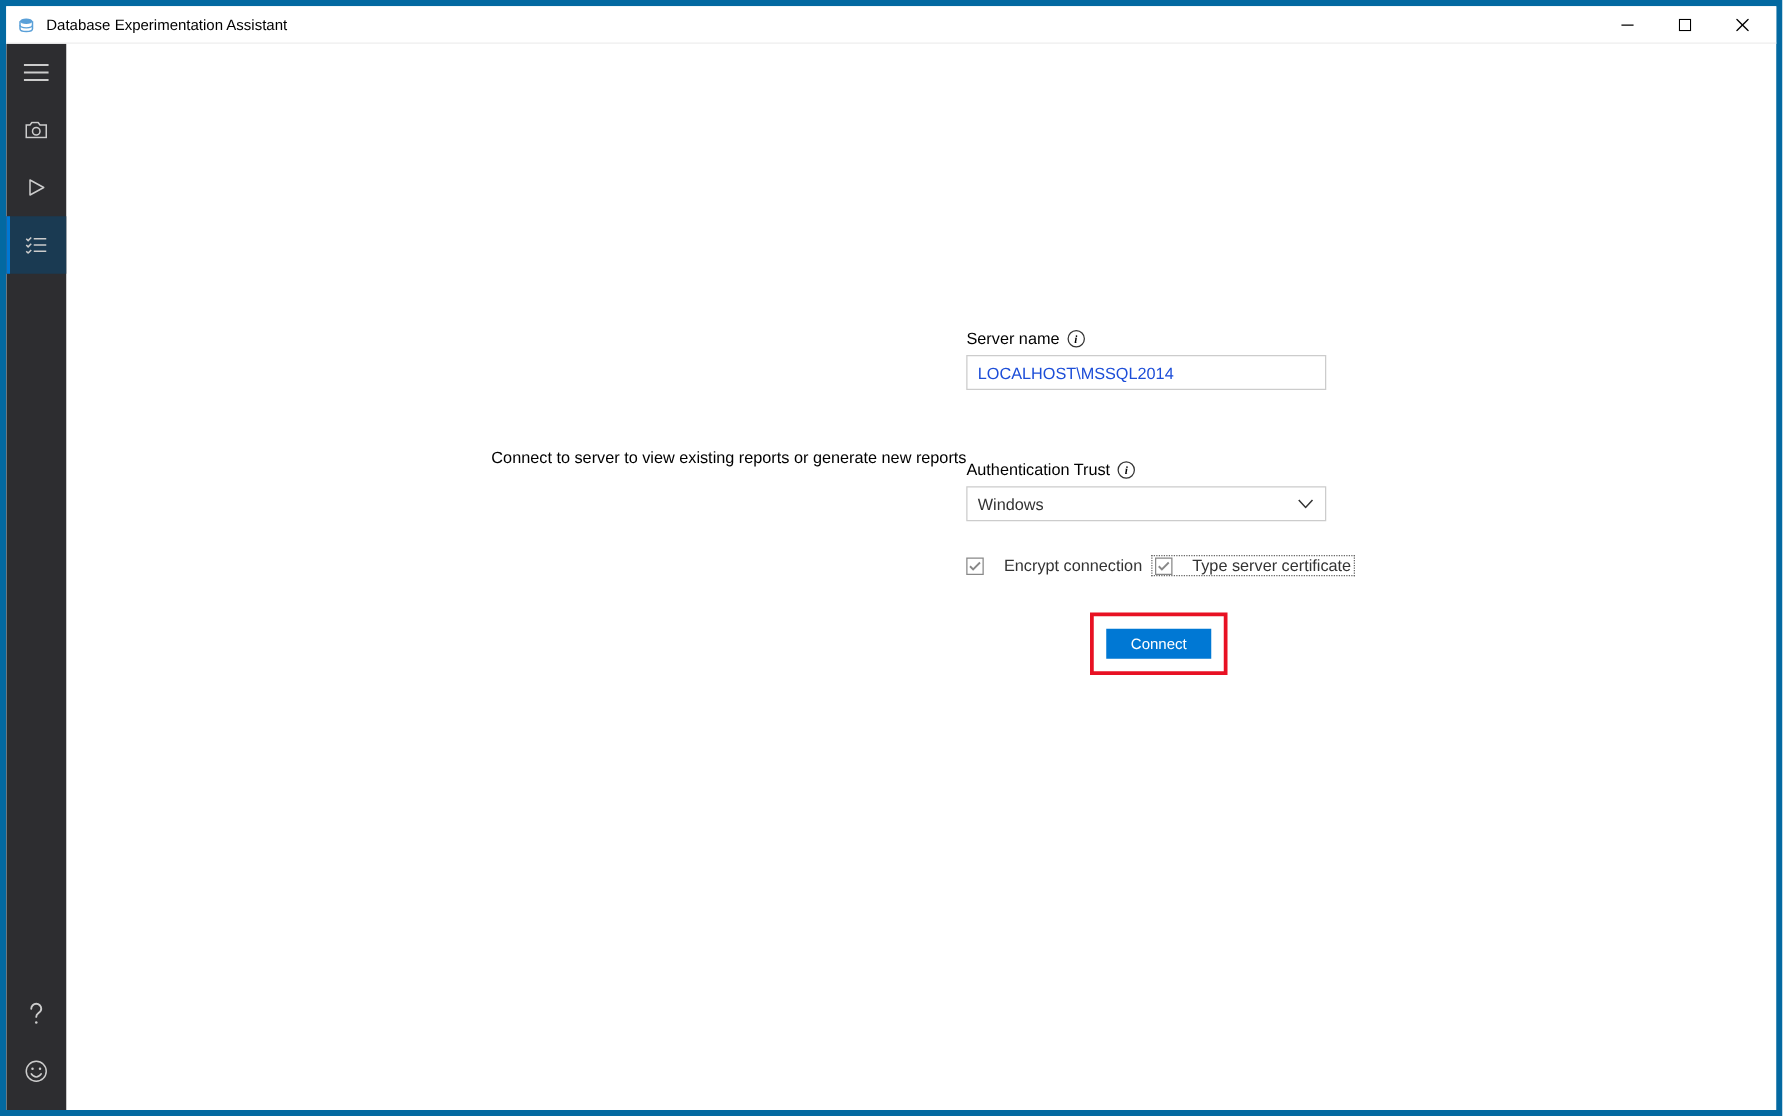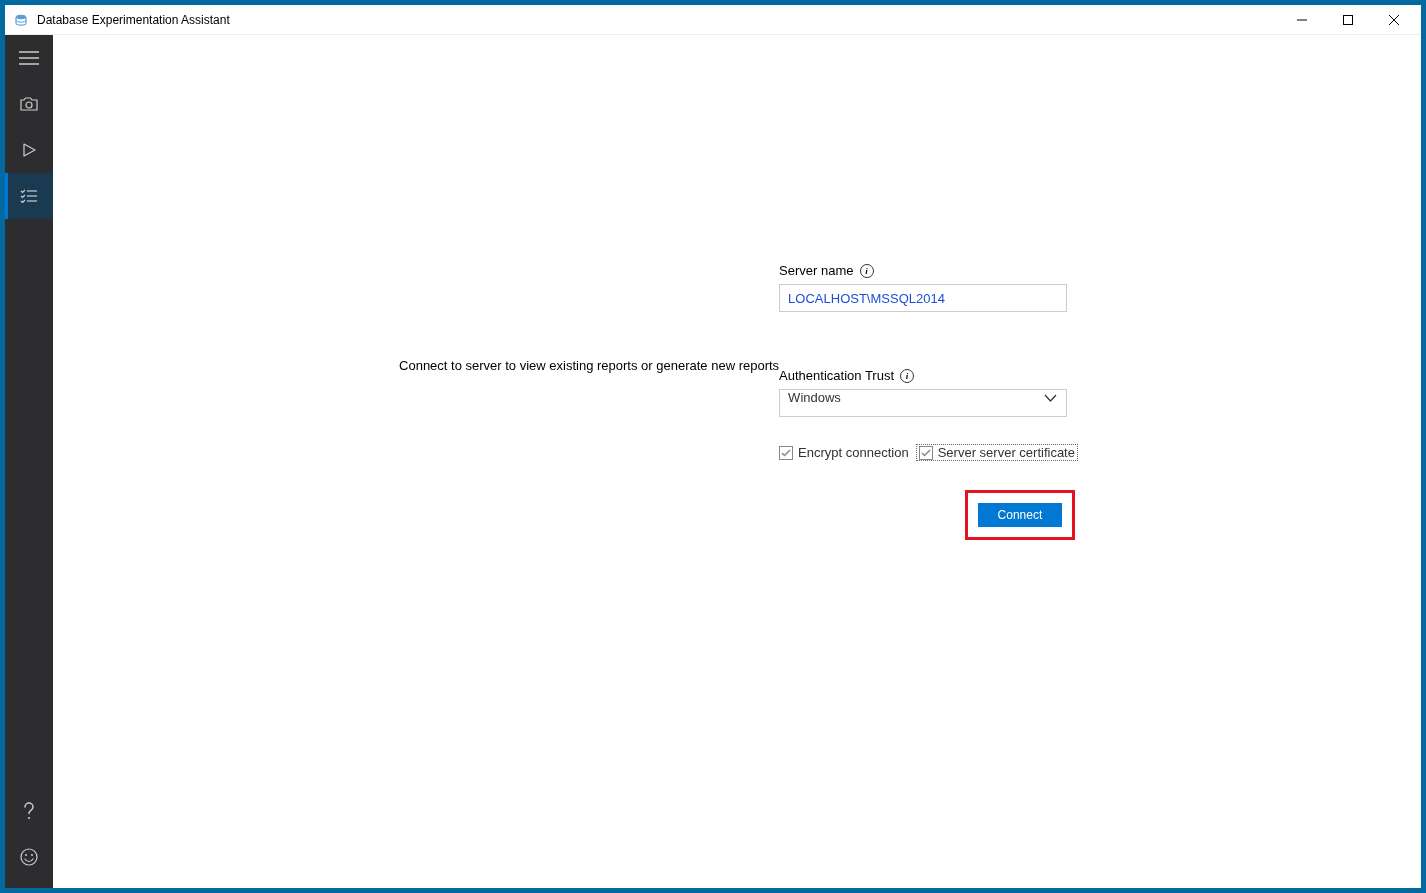--- a/index.html
+++ b/index.html
@@ -152,21 +152,21 @@
       font-family: inherit;
       color: #1d4ed8;
       outline: none;
     }
     .select-wrap {
       position: relative;
       width: 288px;
       height: 28px;
       border: 1px solid #ccc;
       display: flex;
-      align-items: flex-start;
+      align-items: center;
       padding: 0 8px;
       cursor: pointer;
       background: #fff;
     }
     .select-value {
       flex: 1;
       font-size: 13px;
     }
     .chevron {
       width: 16px;
@@ -176,41 +176,41 @@
       justify-content: center;
     }
     .checkbox-row {
       display: flex;
       gap: 10px;
       margin-bottom: 30px;
     }
     .checkbox-item {
       display: flex;
       align-items: center;
-      gap: 5px;
+      gap: 16px;
       font-size: 13px;
     }
     .checkbox-item.focused {
       border: 1px dotted #666;
       padding: 0 2px;
       margin: -1px -3px;
     }
     .checkbox-box {
       width: 14px;
       height: 14px;
       border: 1px solid #888;
       display: flex;
       align-items: center;
       justify-content: center;
       background: #fff;
       cursor: pointer;
     }
     .connect-wrap {
       display: flex;
-      justify-content: flex-end;
+      justify-content: center;
       width: 100%;
     }
     .highlight-box {
       border: 3px solid #e81123;
       padding: 10px;
     }
     .connect-btn {
       width: 84px;
       height: 24px;
       background: #0078d4;
@@ -340,21 +340,21 @@
                 </svg>
               </span>
               <span>Encrypt connection</span>
             </label>
             <label class="checkbox-item focused">
               <span class="checkbox-box">
                 <svg width="10" height="10" viewBox="0 0 10 10">
                   <path d="M1 5l2.5 2.5L9 2" fill="none" stroke="#888" stroke-width="1.5"></path>
                 </svg>
               </span>
-              <span>Server server certificate</span>
+              <span>Type server certificate</span>
             </label>
           </div>
           <div class="connect-wrap">
             <div class="highlight-box">
               <button class="connect-btn">Connect</button>
             </div>
           </div>
         </div>
       </div>
     </div>

